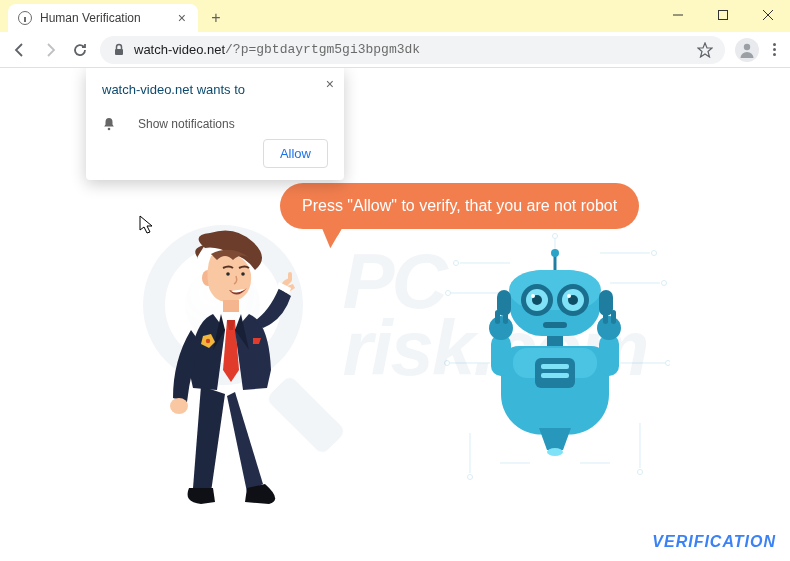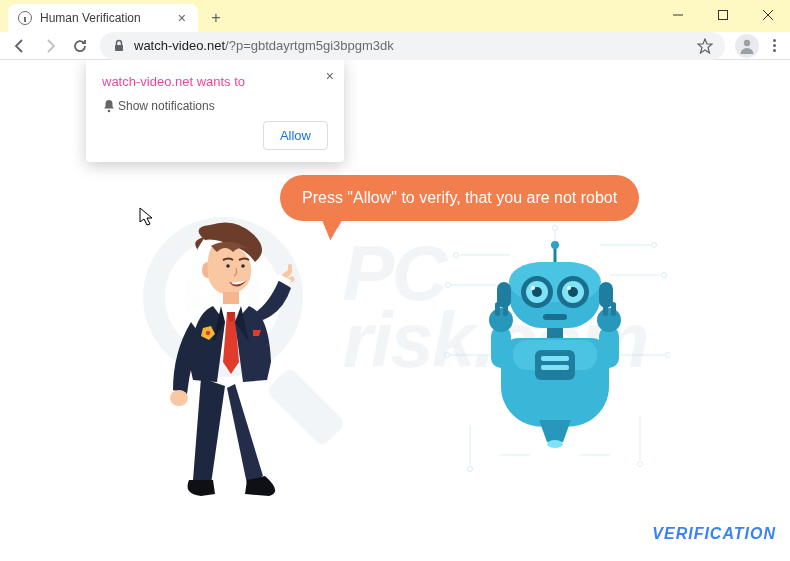--- a/index.html
+++ b/index.html
@@ -10,48 +10,48 @@
     .tab-icon { width: 14px; height: 14px; border: 1.5px solid #6b6b6b; border-radius: 50%; margin-right: 8px; position: relative; }
     .tab-icon::before { content: ''; position: absolute; width: 1.5px; height: 5px; background: #6b6b6b; left: 5px; top: 5px; }
     .tab-icon::after { content: ''; position: absolute; width: 1.5px; height: 7px; background: #6b6b6b; left: 5px; top: -2px; border-radius: 1px; transform: rotate(20deg); transform-origin: bottom; opacity: 0; }
     .tab-title { font-size: 12px; color: #3c3c3c; flex: 1; }
     .tab-close { font-size: 14px; color: #5f5f5f; cursor: pointer; padding: 0 2px; }
     .new-tab { width: 24px; height: 24px; display: flex; align-items: center; justify-content: center; font-size: 16px; color: #5f5f5f; margin-left: 6px; cursor: pointer; margin-bottom: 2px; }
     .window-controls { position: absolute; right: 0; top: 0; display: flex; }
     .wc { width: 45px; height: 30px; display: flex; align-items: center; justify-content: center; font-size: 12px; color: #333; cursor: pointer; }
     .wc svg { width: 10px; height: 10px; }
     
-    .toolbar { height: 28px; background: #fff; display: flex; align-items: center; padding: 0 10px; border-bottom: 1px solid #e0e0e0; gap: 10px; }
+    .toolbar { height: 36px; background: #fff; display: flex; align-items: center; padding: 0 10px; border-bottom: 1px solid #e0e0e0; gap: 10px; }
     .nav-btn { width: 20px; height: 20px; display: flex; align-items: center; justify-content: center; color: #5f6368; }
     .nav-btn.disabled { opacity: 0.4; }
     .addr { flex: 1; height: 28px; background: #f1f3f4; border-radius: 14px; display: flex; align-items: center; padding: 0 12px; gap: 8px; }
     .lock { width: 14px; height: 14px; }
     .url { font-size: 13px; color: #202124; display: flex; }
-    .url .path { color: #6b6b6b; }
+    .url .path { color: #6b6b6b; font-family: Liberation Mono, monospace; }
     .star { color: #5f6368; }
     .profile { width: 24px; height: 24px; border-radius: 50%; background: #e8eaed; display: flex; align-items: center; justify-content: center; }
     .menu-dots { display: flex; flex-direction: column; gap: 2px; padding: 0 4px; }
     .menu-dots span { width: 3px; height: 3px; border-radius: 50%; background: #5f6368; }
     
     .content { position: relative; height: 493px; background: #fff; overflow: hidden; }
     
     .watermark { position: absolute; inset: 0; display: flex; align-items: center; justify-content: center; pointer-events: none; }
     .wm-group { opacity: 0.08; display: flex; align-items: center; gap: 20px; }
     .wm-mag { width: 180px; height: 180px; position: relative; }
     .wm-mag .outer { width: 160px; height: 160px; border: 22px solid #5a7fa8; border-radius: 50%; }
     .wm-mag .lens { position: absolute; width: 75px; height: 75px; background: radial-gradient(circle at 35% 35%, rgba(255,255,255,0.6), rgba(90,127,168,0.4)); border-radius: 50%; top: 42px; left: 42px; }
     .wm-mag .handle { position: absolute; width: 34px; height: 80px; background: #5a7fa8; border-radius: 8px; bottom: -50px; right: 0px; transform: rotate(-45deg); }
     .wm-text { font-size: 78px; font-weight: 700; color: #5a7fa8; font-style: italic; line-height: 0.85; }
     .wm-text .r1 { letter-spacing: -3px; }
     .wm-text .r2 { letter-spacing: -2px; }
     
     .notif { position: absolute; top: 0; left: 86px; width: 258px; background: #fff; box-shadow: 0 4px 16px rgba(0,0,0,0.2); border-radius: 0 0 4px 4px; padding: 14px 16px 12px; z-index: 100; }
-    .notif-title { font-size: 13px; color: #ec4899; }
+    .notif-title { font-size: 13px; color: #0c4a6e; }
     .notif-close { position: absolute; top: 8px; right: 10px; font-size: 14px; color: #666; cursor: pointer; }
-    .notif-row { display: flex; align-items: center; gap: 2px; margin-top: 10px; }
+    .notif-row { display: flex; align-items: center; gap: 22px; margin-top: 20px; }
     .bell { width: 14px; height: 14px; }
     .notif-text { font-size: 12px; color: #555; }
     .notif-btns { display: flex; justify-content: flex-end; gap: 8px; margin-top: 8px; }
     .notif-btn { border: 1px solid #dadce0; background: #fff; color: #1a73e8; font-size: 13px; padding: 6px 16px; border-radius: 4px; cursor: pointer; }
     
     .scene { position: absolute; bottom: 0; left: 0; right: 0; top: 0; }
     
     .bubble { position: absolute; top: 115px; left: 280px; background: #f27e4e; color: #fff; font-size: 16px; padding: 14px 22px; border-radius: 25px; }
     .bubble::after { content: ''; position: absolute; bottom: -18px; left: 30px; width: 0; height: 0; border: 14px solid transparent; border-top-color: #f27e4e; border-right-color: #f27e4e; transform: rotate(10deg) skewX(-20deg); }
     

